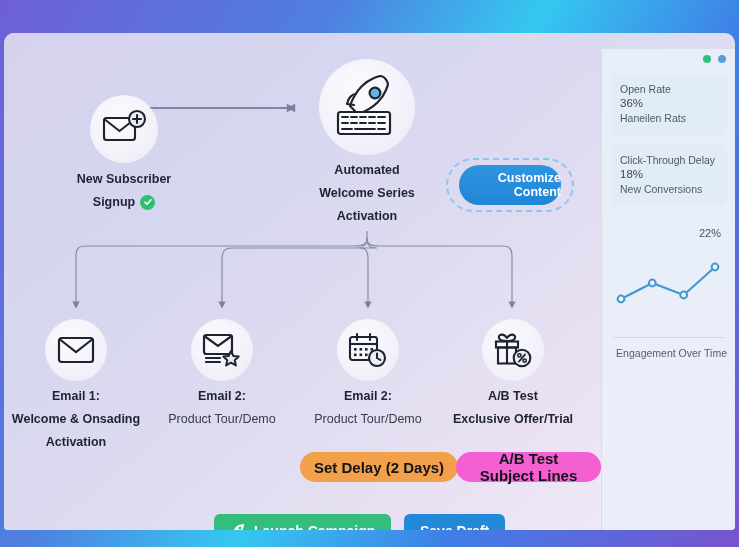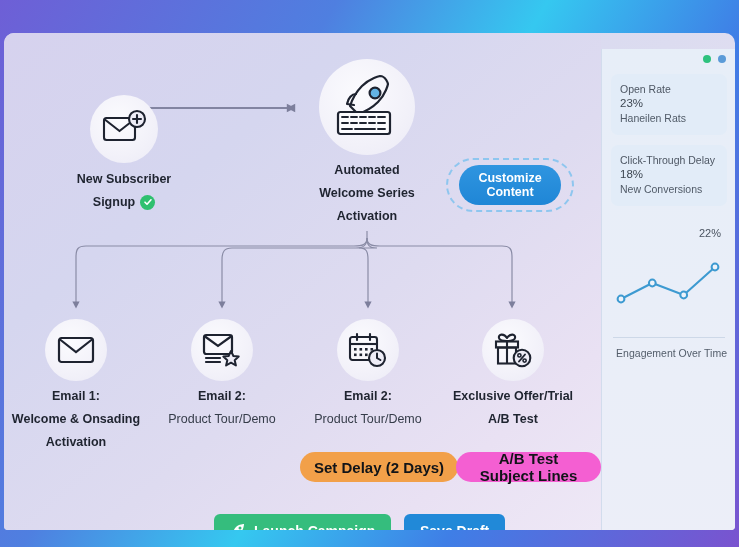--- a/index.html
+++ b/index.html
@@ -95,21 +95,21 @@
   #customize-ring{
     position:absolute;left:0;top:0;width:128px;height:54px;
     border:2px dashed #8ec6ef;border-radius:27px;box-sizing:border-box;
   }
   #customize-btn{
     position:absolute;left:13px;top:7px;width:102px;height:40px;
     background:linear-gradient(180deg,#2f95e0 0%,#1f86d6 100%);
     border:none;border-radius:20px;color:#fff;
     font-family:"Liberation Sans",sans-serif;
     font-size:12.5px;font-weight:bold;line-height:14px;
-    cursor:pointer;padding:0;
+    cursor:pointer;padding:0;text-align:right;
   }
 
   
   .bnode{position:absolute;top:286px;width:150px;}
   .bnode .circle{width:62px;height:62px;}
   #bnode-0{left:-3px;}
   #bnode-1{left:143px;}
   #bnode-2{left:289px;}
   #bnode-3{left:434px;}
   .bnode .node-label{}
@@ -271,22 +271,22 @@
             <path d="M14,7 C11,2 5,3 6,7 C6.6,9.5 11,10 14,10 C17,10 21.4,9.5 22,7 C23,3 17,2 14,7 Z" fill="none" stroke="#1e2330" stroke-width="2.1" stroke-linejoin="round"></path>
             <rect x="3" y="10.5" width="22" height="6" fill="none" stroke="#1e2330" stroke-width="2.1"></rect>
             <rect x="5" y="16.5" width="18" height="16" fill="none" stroke="#1e2330" stroke-width="2.1"></rect>
             <path d="M14,10.5 v22" stroke="#1e2330" stroke-width="2.1"></path>
             <circle cx="29" cy="27" r="8.3" fill="#eeedf7" stroke="#1e2330" stroke-width="2.1"></circle>
             <path d="M26,30.5 L32,23.5" stroke="#1e2330" stroke-width="1.9" stroke-linecap="round"></path>
             <circle cx="26.4" cy="24.4" r="1.6" fill="none" stroke="#1e2330" stroke-width="1.6"></circle>
             <circle cx="31.6" cy="29.6" r="1.6" fill="none" stroke="#1e2330" stroke-width="1.6"></circle>
           </svg>
         </div>
+        <div class="node-label">A/B Test</div>
         <div class="node-label">Exclusive Offer/Trial</div>
-        <div class="node-label">A/B Test</div>
       </div>
 
       <button class="pill" id="pill-delay" style="background: rgb(242, 160, 73);">Set Delay (2 Days)</button>
       <button class="pill" id="pill-ab" style="background: rgb(244, 95, 210);">A/B Test Subject Lines</button>
 
       <button class="action" id="btn-launch" style="background: rgb(53, 189, 125);">
         <span>
           <svg width="16" height="16" viewBox="0 0 16 16">
             <path d="M14,2 C14,2 9,2 6,5 C4.4,6.6 3.6,8.6 3.2,10 L6,12.8 C7.4,12.4 9.4,11.6 11,10 C14,7 14,2 14,2 Z" fill="#fff"></path>
             <circle cx="10" cy="6" r="1.5" fill="#35bd7d"></circle>
@@ -301,21 +301,21 @@
     </div>
 
     <div id="sidebar">
       <div class="dots">
         <span class="dot green"></span>
         <span class="dot blue"></span>
       </div>
 
       <div class="metric-card c1">
         <div class="m-title">Open Rate</div>
-        <div class="m-value">23%</div>
+        <div class="m-value">36%</div>
         <div class="m-sub">Haneilen Rats</div>
       </div>
 
       <div class="metric-card c2">
         <div class="m-title">Click-Through Delay</div>
         <div class="m-value">18%</div>
         <div class="m-sub">New Conversions</div>
       </div>
 
       <div id="chartbox">

